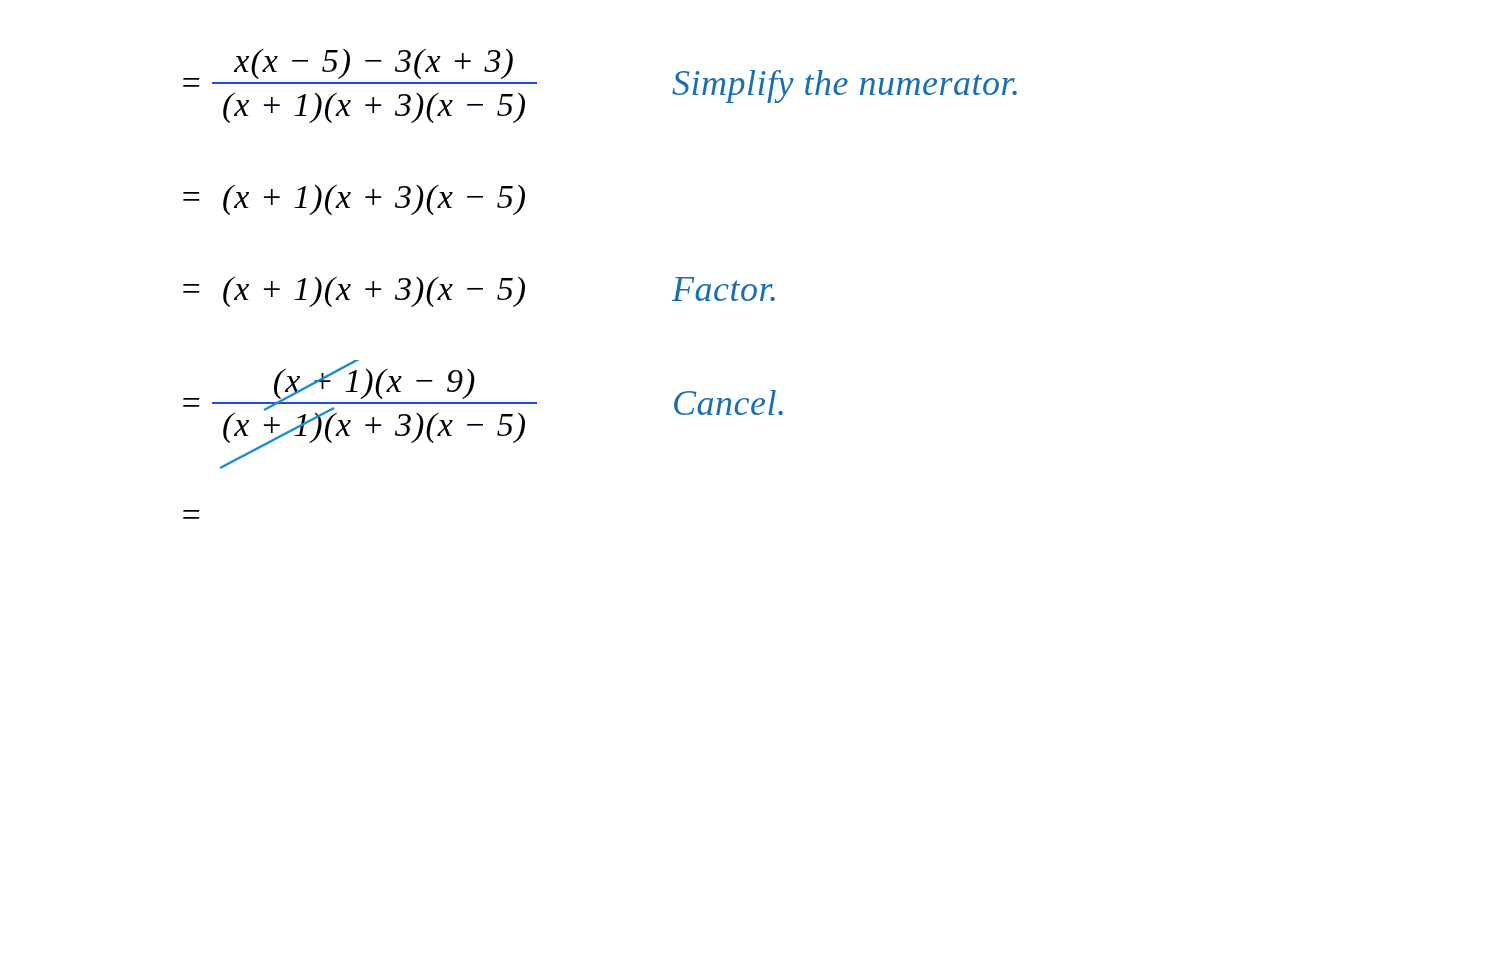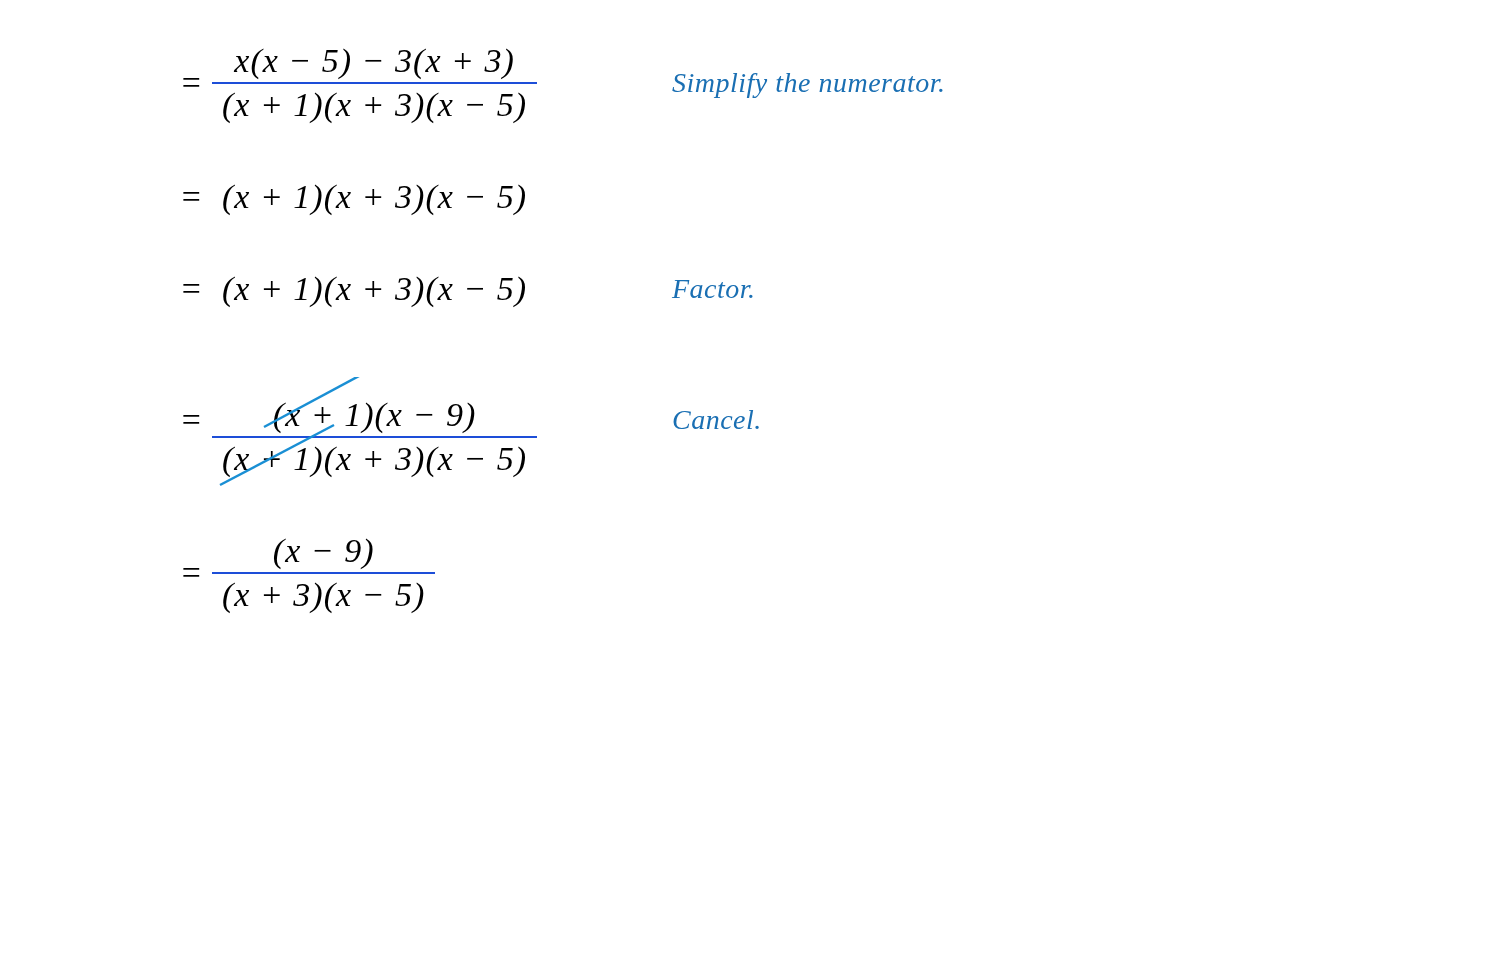--- a/index.html
+++ b/index.html
@@ -46,30 +46,29 @@
     border-bottom: 2px solid #1d4ed8;
   }
   .sup {
     font-size: 20px;
     vertical-align: super;
     position: relative;
     top: -2px;
     margin-left: -3px;
   }
   .annot {
-    font-size: 28px;
+    font-size: 36px;
     font-style: italic;
     color: #1a6fb3;
     margin-left: 40px;
     letter-spacing: 0.5px;
   }
   .rel {
     position: relative;
     display: inline-block;
-    margin-top: 17px;
   }
   .strike1, .strike2 {
     stroke: #1a8fd4;
     stroke-width: 2.5;
   }
   .svg-overlay {
     position: absolute;
     top: 0;
     left: 0;
     pointer-events: none;
@@ -125,22 +124,16 @@
           <line class="strike1" x1="52" y1="50" x2="160" y2="-8"></line>
           <line class="strike2" x1="8" y1="108" x2="122" y2="48"></line>
         </svg>
       </div>
     </div>
     <div class="annot">Cancel.</div>
   </div>
 
   <div class="row" style="margin-bottom:0">
     <div class="eq">=</div>
-    <div class="frac-wrap">
-      <div class="frac">
-        <div class="num">(<span class="mi">x</span> − 9)</div>
-        <div class="den">(<span class="mi">x</span> + 3)(<span class="mi">x</span> − 5)</div>
-      </div>
-    </div>
     <div class="annot"></div>
   </div>
 
 </div>
 
 </body></html>

